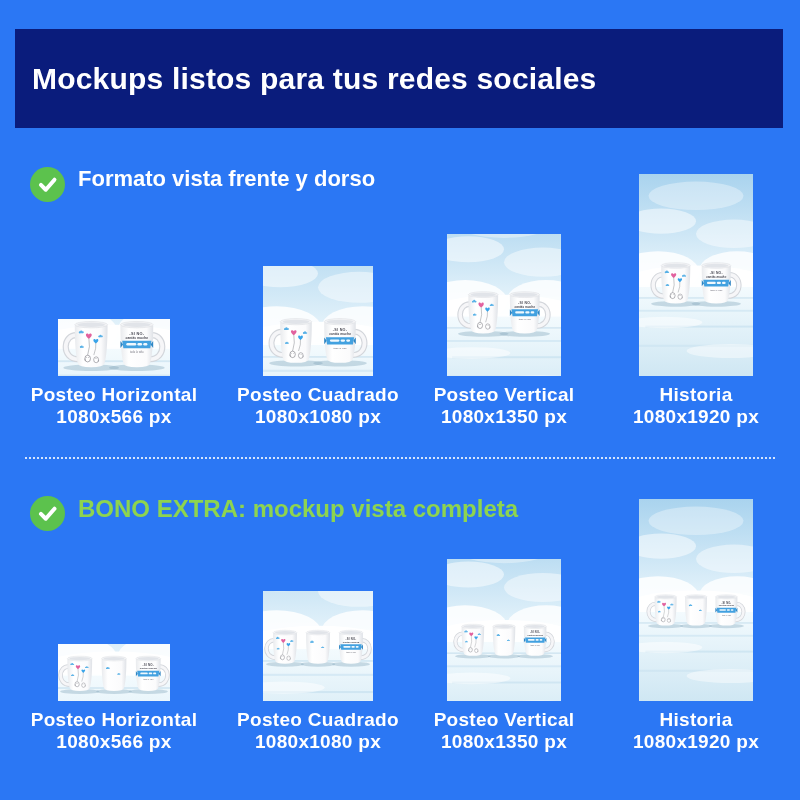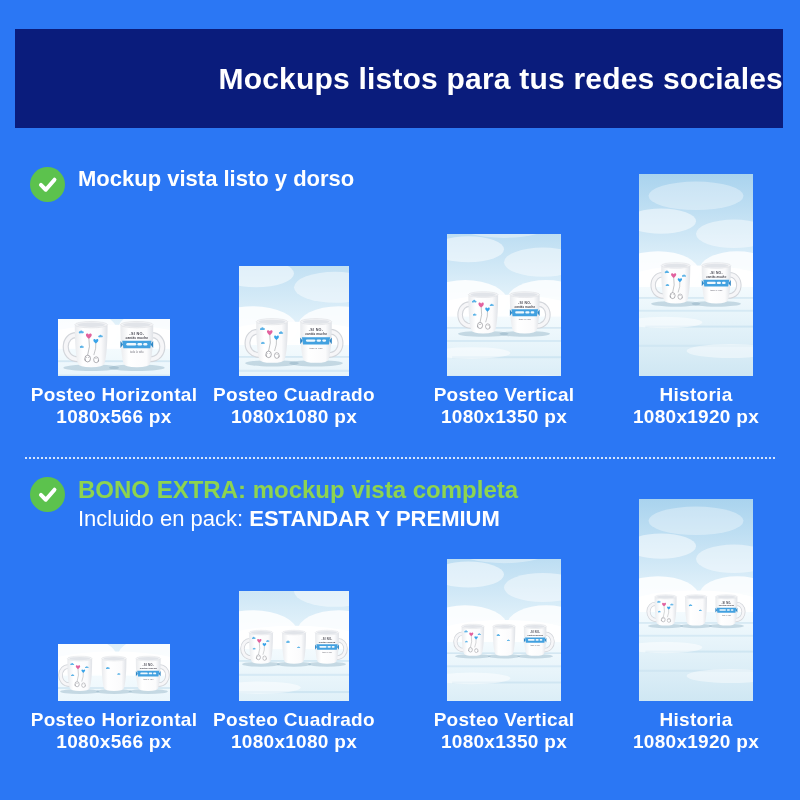--- a/index.html
+++ b/index.html
@@ -5,49 +5,49 @@
   :root{
     --bg:#2b77f4; --band:#0a1c7c; --check-green:#5cc24d; --lime:#8ed44f; --white:#ffffff;
   }
   *{margin:0;padding:0;box-sizing:border-box;}
   html,body{width:800px;height:800px;}
   body{font-family:"Liberation Sans",sans-serif;background:var(--bg);overflow:hidden;}
   #canvas{position:relative;width:800px;height:800px;background:var(--bg);overflow:hidden;}
 
   
   .top-band{position:absolute;left:15px;top:29px;width:768px;height:99px;background:var(--band);
-    display:flex;flex-direction:column;align-items:flex-end;justify-content:center;gap:7px;}
+    display:flex;flex-direction:column;align-items:flex-start;justify-content:center;gap:7px;padding-left:17px;}
   .top-band h1{color:#fff;font-size:30px;font-weight:800;letter-spacing:.2px;}
   .top-band p{color:#fff;font-size:19px;font-weight:600;}
 
   
   .sec-head{position:absolute;left:30px;display:flex;align-items:flex-start;gap:13px;}
   .sec1{top:165px;}
-  .sec2{top:475px;}
+  .sec2{top:494px;}
   .check{width:35px;height:35px;border-radius:50%;background:var(--check-green);flex:0 0 auto;
     display:flex;align-items:center;justify-content:center;margin-top:2px;}
   .check svg{width:21px;height:21px;display:block;}
   .sec-text{color:#fff;}
   .sec1 .line1{font-size:22px;font-weight:600;line-height:27px;}
   .sec2 .line1{font-size:24px;font-weight:700;line-height:29px;color:var(--lime);}
   .sec2 .line1 .hl{font-weight:800;}
   .pack-line{font-size:22px;font-weight:500;line-height:27px;}
   .sec2 .pack-line{line-height:29px;}
   .pack-line strong{font-weight:800;white-space:pre-wrap;}
 
   
   .separator{position:absolute;left:25px;top:457px;width:750px;height:0;
     border-top:2px dotted rgba(255,255,255,.8);}
 
   
   .row{position:absolute;left:0;width:672px;height:280px;}
   .row1{top:172px;}
   .row2{top:497px;}
   .card{position:absolute;top:0;width:180px;display:flex;flex-direction:column;align-items:center;}
-  .c1{left:24px}.c2{left:204px}.c3{left:414px}.c4{left:606px}
+  .c1{left:24px}.c2{left:228px}.c3{left:414px}.c4{left:606px}
   .imgarea{height:204px;display:flex;align-items:flex-end;justify-content:center;}
   .shot{display:block;background:#dceef8;}
   .sz-h{width:112px;height:57px;}
   .sz-sq{width:110px;height:110px;}
   .sz-v{width:114px;height:142px;}
   .sz-st{width:114px;height:202px;}
   figcaption{margin-top:8px;text-align:center;color:#fff;font-size:19px;font-weight:700;
     line-height:22px;letter-spacing:.3px;}
 
   .defs{position:absolute;width:0;height:0;overflow:hidden;}
@@ -196,21 +196,21 @@
     <h1>Mockups listos para tus redes sociales</h1>
   </header>
 
   <div class="sec-head sec1">
     <span class="check">
       <svg viewBox="0 0 24 24">
           <path d="M4.5 12.5 L10 18 L20 6.5" fill="none" stroke="#fff" stroke-width="4.5" stroke-linecap="round" stroke-linejoin="round"></path>
         </svg>
     </span>
     <div class="sec-text">
-      <div class="line1">Mockup vista listo y dorso</div>
+      <div class="line1">Formato vista frente y dorso</div>
     </div>
   </div>
 
   <div class="row row1">
     <figure class="card c1">
       <div class="imgarea">
           <svg class="shot sz-h" viewBox="23 274 314 160" preserveAspectRatio="xMidYMid slice">
             <use href="#scene-two"></use>
           </svg>
         </div>
@@ -257,21 +257,20 @@
   <div class="separator"></div>
 
   <div class="sec-head sec2">
     <span class="check">
       <svg viewBox="0 0 24 24">
           <path d="M4.5 12.5 L10 18 L20 6.5" fill="none" stroke="#fff" stroke-width="4.5" stroke-linecap="round" stroke-linejoin="round"></path>
         </svg>
     </span>
     <div class="sec-text">
       <div class="line1"><span class="hl">BONO EXTRA: </span><span>mockup vista completa</span></div>
-      <div class="pack-line"><span>Incluido en pack: </span><strong>ESTANDAR Y PREMIUM</strong></div>
     </div>
   </div>
 
   <div class="row row2">
     <figure class="card c1">
       <div class="imgarea">
           <svg class="shot sz-h" viewBox="23 269 314 160" preserveAspectRatio="xMidYMid slice">
             <use href="#scene-three"></use>
           </svg>
         </div>

